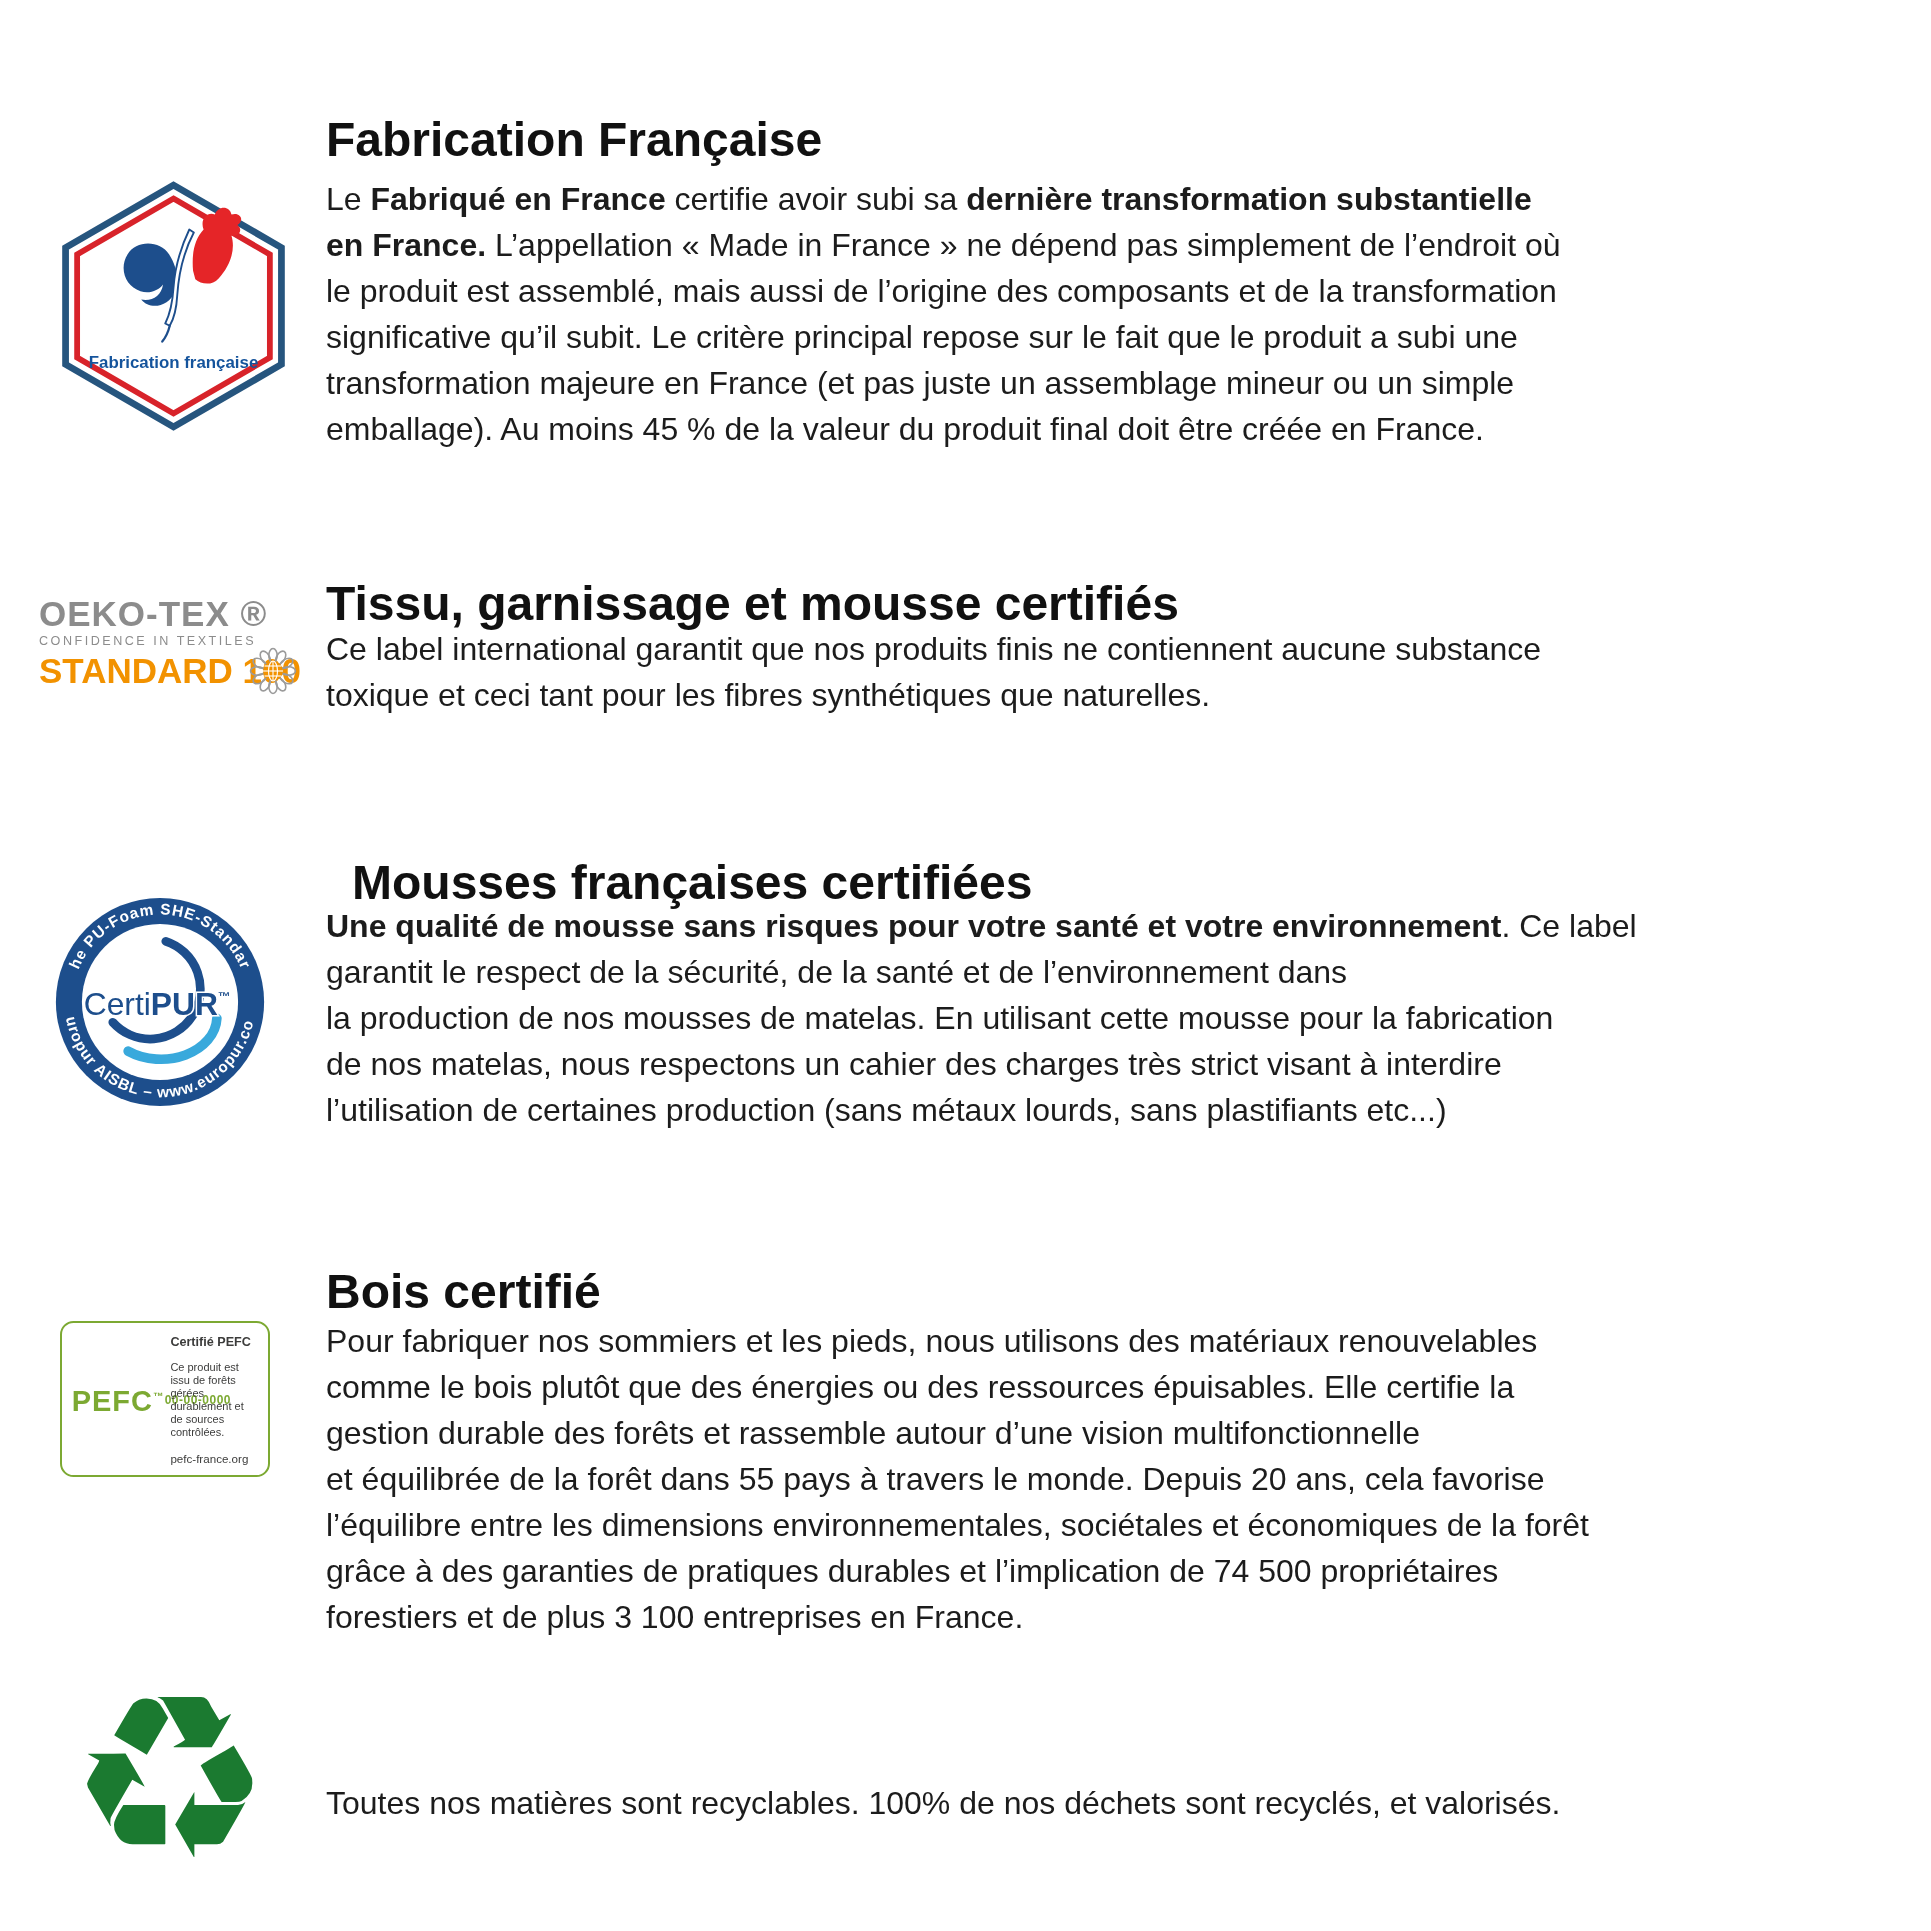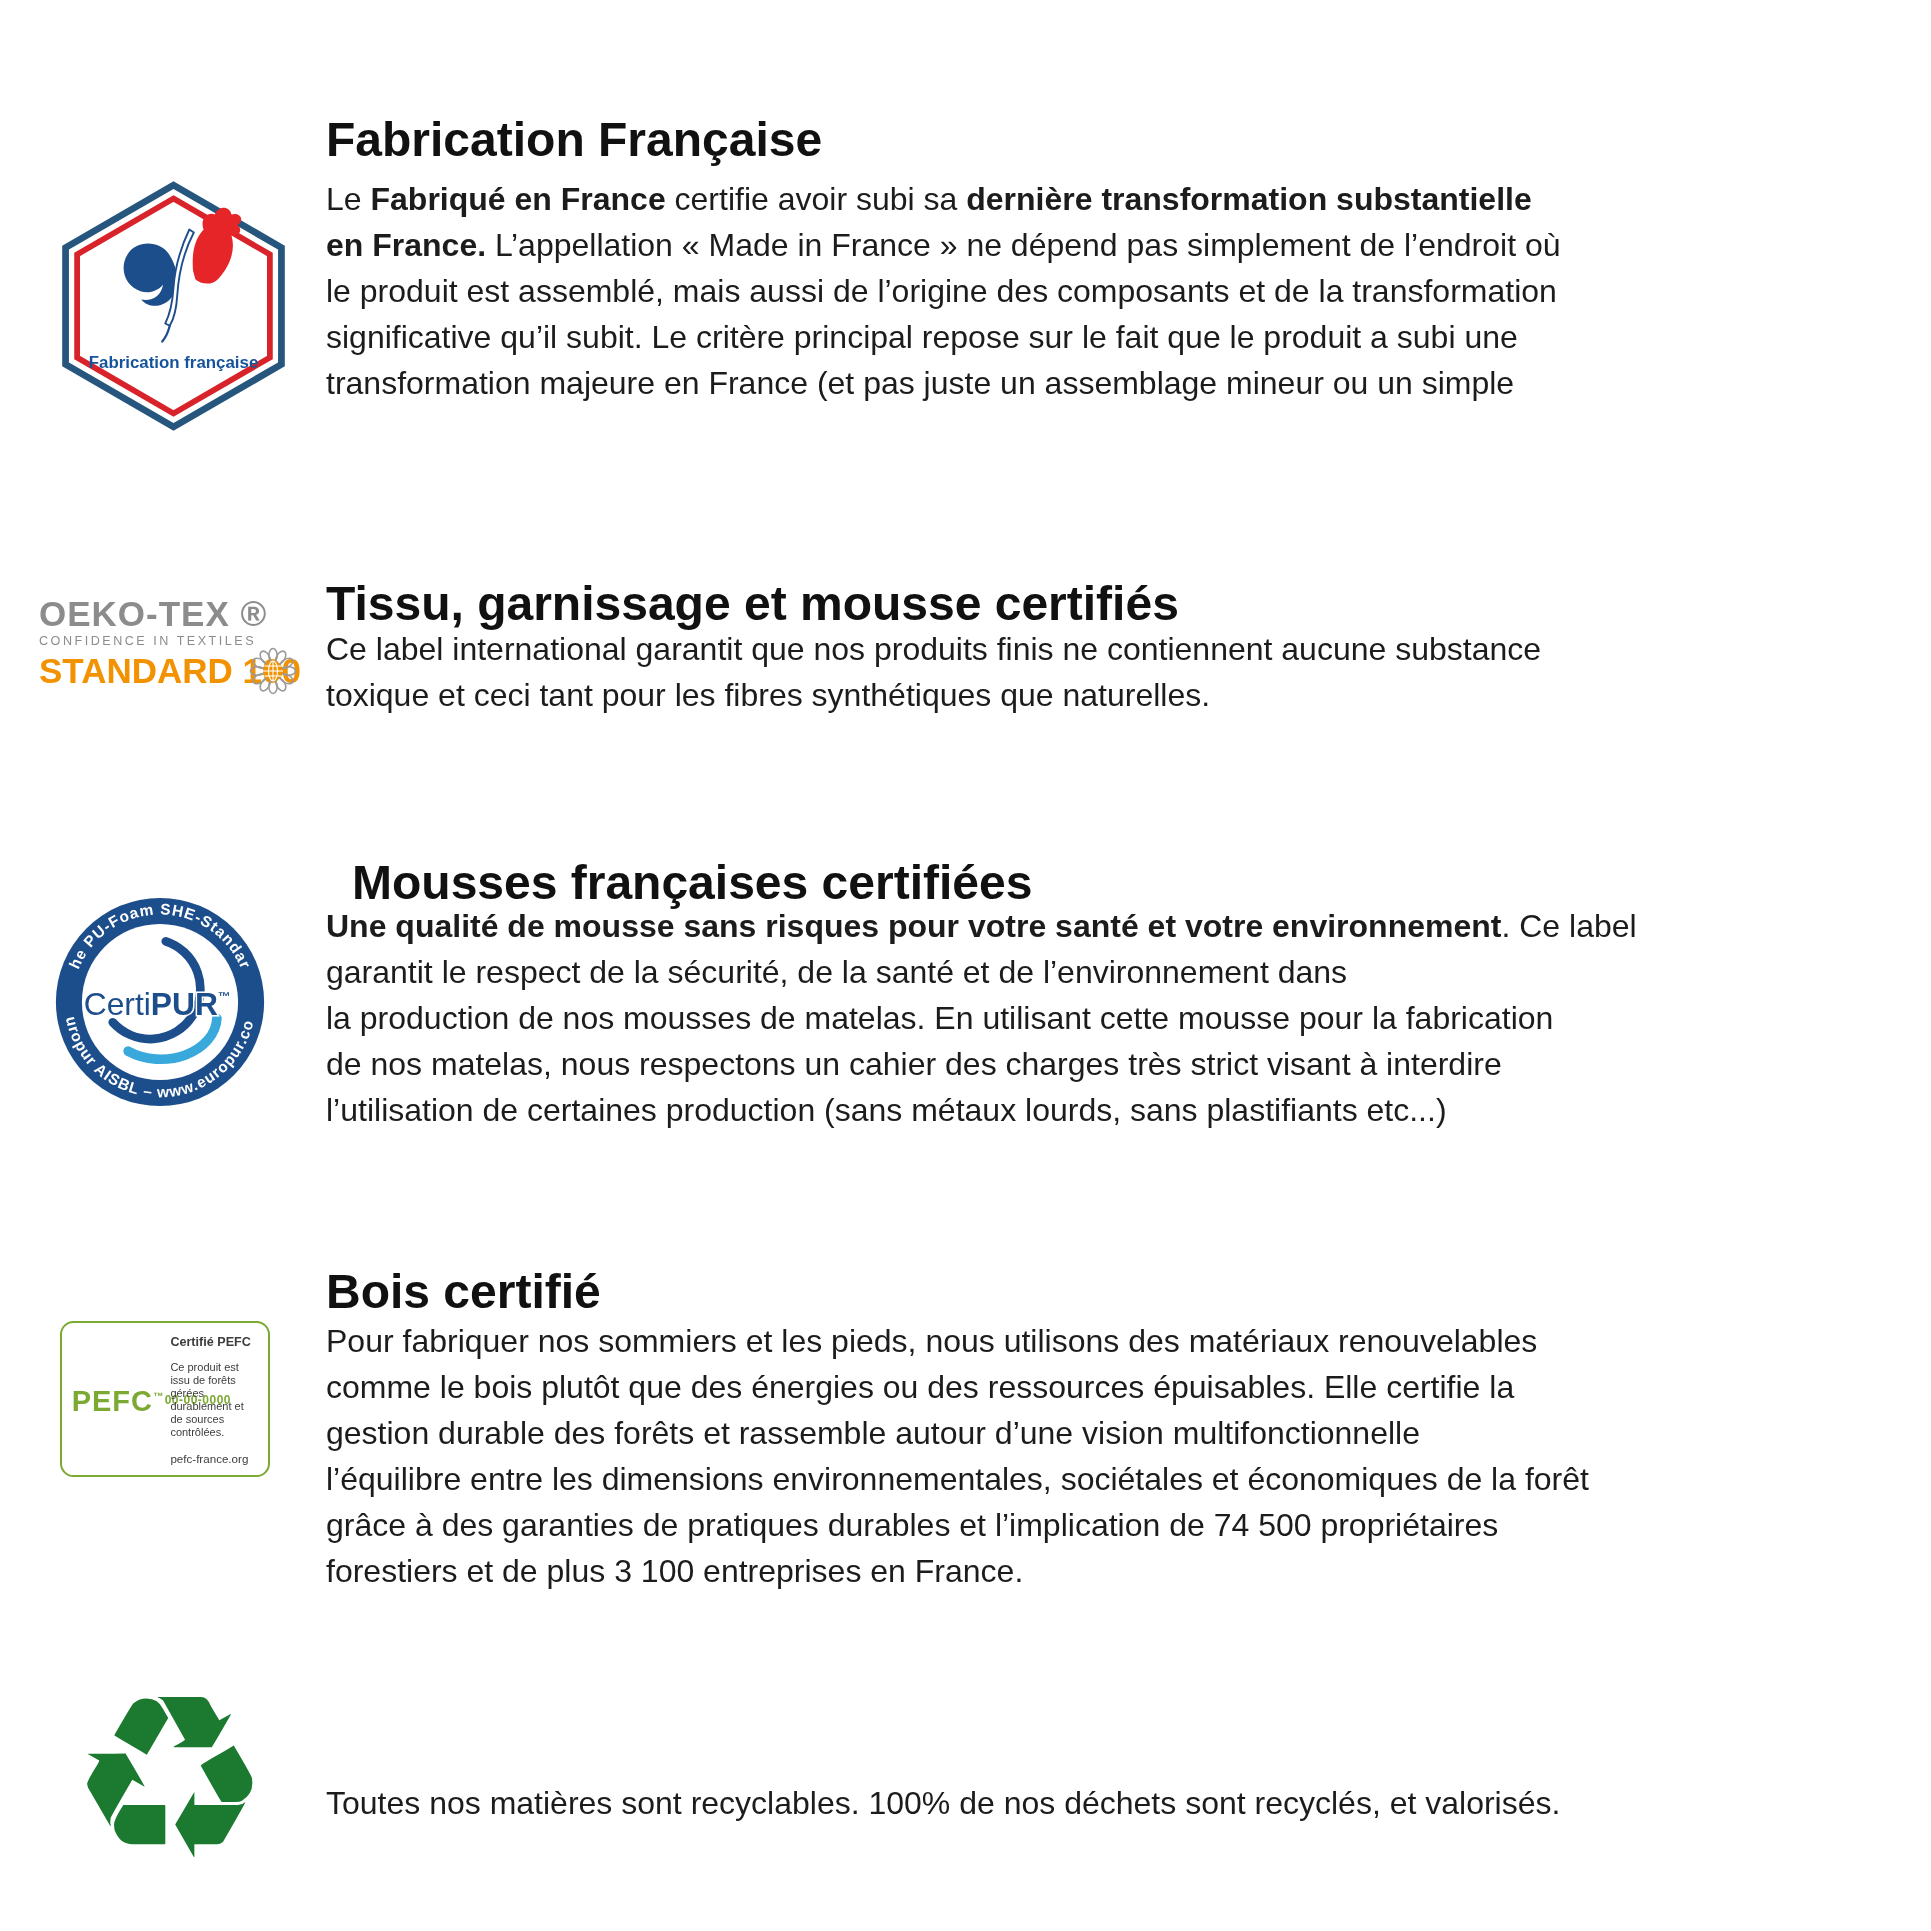--- a/index.html
+++ b/index.html
@@ -76,20 +76,21 @@
         <text x="124" y="196" text-anchor="middle" class="hex-label">Fabrication française</text>
       </svg>
     </div>
     <h2 class="abs title" style="left:326px; top:113px;">Fabrication Française</h2>
     <div class="abs lines" style="left:326px; top:176px;">
       <div class="line"><span>Le </span><span class="b">Fabriqué en France</span><span> certifie avoir subi sa </span><span class="b">dernière transformation substantielle</span></div>
       <div class="line"><span class="b">en France.</span><span> L’appellation « Made in France » ne dépend pas simplement de l’endroit où</span></div>
       <div class="line"><span>le produit est assemblé, mais aussi de l’origine des composants et de la transformation</span></div>
       <div class="line"><span>significative qu’il subit. Le critère principal repose sur le fait que le produit a subi une</span></div>
       <div class="line"><span>transformation majeure en France (et pas juste un assemblage mineur ou un simple</span></div>
+      <div class="line"><span>emballage). Au moins 45 % de la valeur du produit final doit être créée en France.</span></div>
     </div>
   </section>
 
   <section>
     <div class="abs oeko" style="left:39px; top:593px;">
       <div class="oeko-brand">OEKO-TEX ®</div>
       <div class="oeko-sub">CONFIDENCE IN TEXTILES</div>
       <div class="oeko-std">STANDARD 100</div>
       <div class="oeko-flower">
         <svg width="48" height="48" viewBox="0 0 48 48">
@@ -172,20 +173,21 @@
         <div class="pefc-title">Certifié PEFC</div>
         <div class="pefc-desc">Ce produit est issu de forêts gérées durablement et de sources contrôlées.</div>
         <div class="pefc-site">pefc-france.org</div>
       </div>
     </div>
     <h2 class="abs title" style="left:326px; top:1265px;">Bois certifié</h2>
     <div class="abs lines" style="left:326px; top:1318px;">
       <div class="line"><span>Pour fabriquer nos sommiers et les pieds, nous utilisons des matériaux renouvelables</span></div>
       <div class="line"><span>comme le bois plutôt que des énergies ou des ressources épuisables. Elle certifie la</span></div>
       <div class="line"><span>gestion durable des forêts et rassemble autour d’une vision multifonctionnelle</span></div>
+      <div class="line"><span>et équilibrée de la forêt dans 55 pays à travers le monde. Depuis 20 ans, cela favorise</span></div>
       <div class="line"><span>l’équilibre entre les dimensions environnementales, sociétales et économiques de la forêt</span></div>
       <div class="line"><span>grâce à des garanties de pratiques durables et l’implication de 74 500 propriétaires</span></div>
       <div class="line"><span>forestiers et de plus 3 100 entreprises en France.</span></div>
     </div>
   </section>
 
   <section>
     <div class="abs recycle" style="left:68px; top:1682px;">♻</div>
     <div class="abs lines" style="left:326px; top:1760px;margin-top:20px;">
       <div class="line"><span>Toutes nos matières sont recyclables. 100% de nos déchets sont recyclés, et valorisés.</span></div>

